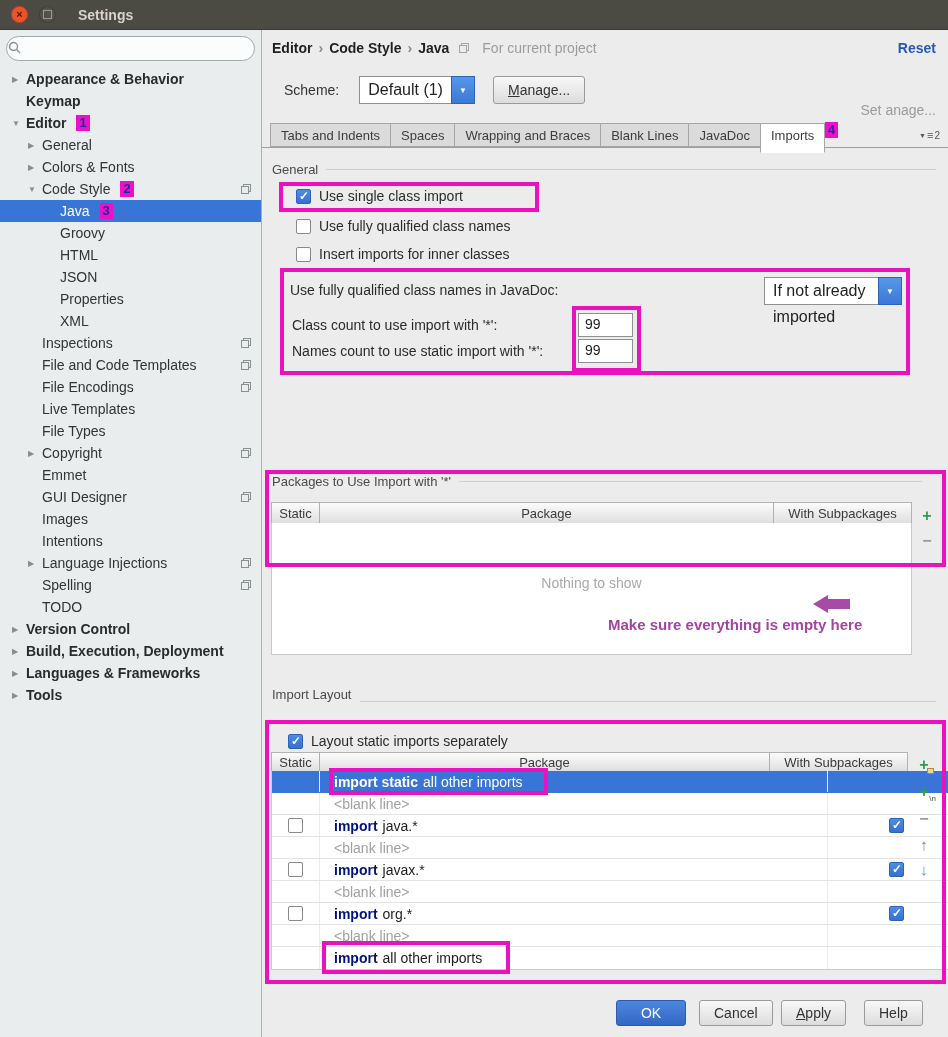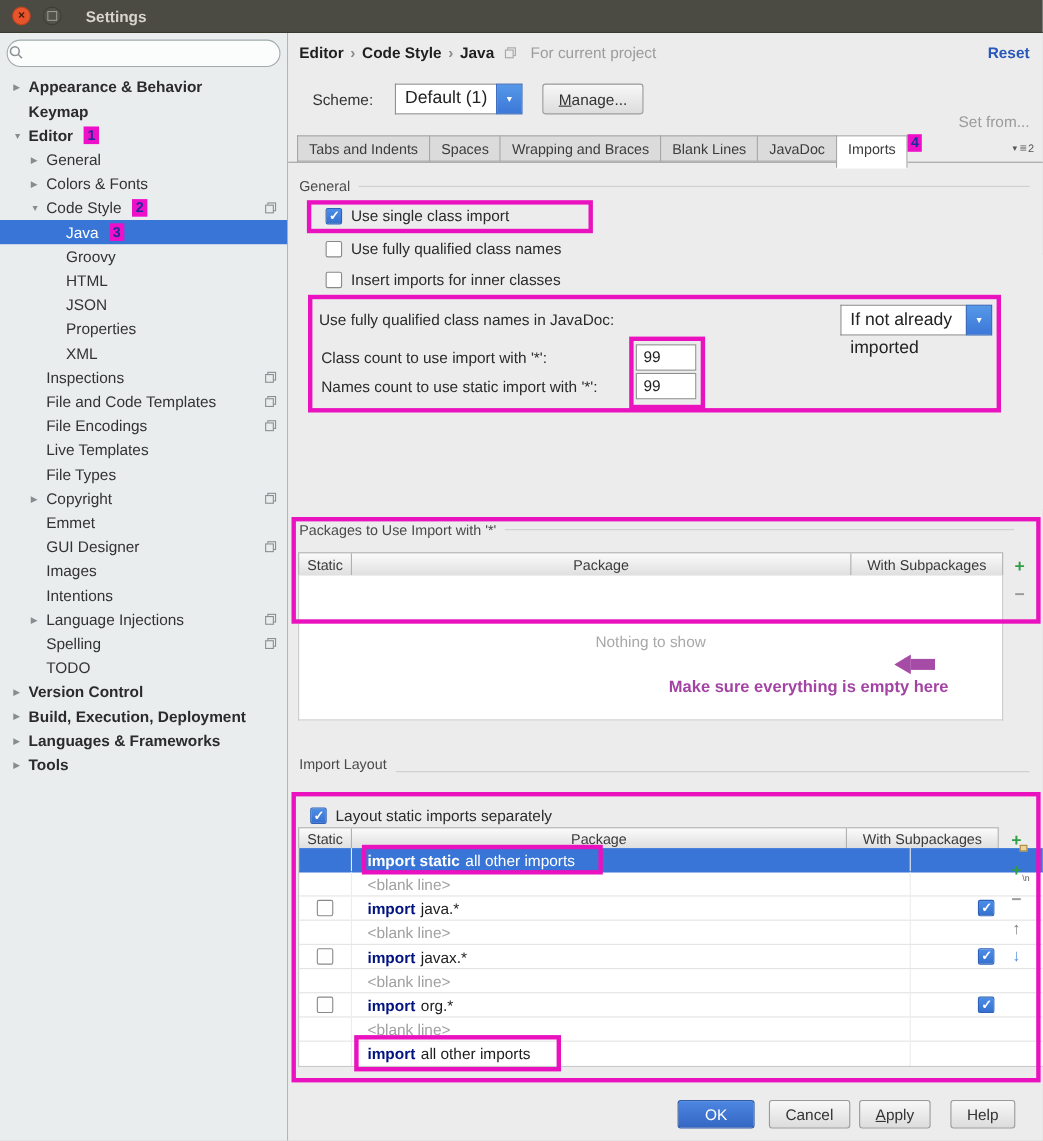--- a/index.html
+++ b/index.html
@@ -279,21 +279,21 @@
       <span>Scheme:</span>
       <span class="combo">
         <span class="cfield">Default (1)</span>
         <span class="cbtn">▼</span>
       </span>
       <span class="pushbtn mng">
           <span class="u">M</span>
           <span>anage...</span>
         </span>
     </div>
-    <div class="setfrom">Set from...</div>
+    <div class="setfrom">Set anage...</div>
 
     <div class="tabstrip">
       <div class="tab">Tabs and Indents</div>
       <div class="tab">Spaces</div>
       <div class="tab">Wrapping and Braces</div>
       <div class="tab">Blank Lines</div>
       <div class="tab">JavaDoc</div>
       <div class="tab active last"><span>Imports</span><span class="nbadge">4</span></div>
     </div>
     <div class="tabovf">
@@ -342,21 +342,21 @@
     <div class="tbody" style="position:absolute;left:9px;top:493px;width:641px;height:132px;">
       <div class="nothing" style="top:52px;">Nothing to show</div>
     </div>
     <div class="tico plus" style="left:655px;top:476px;">+</div>
     <div class="tico minus" style="left:655px;top:501px;">−</div>
 
     <div class="ghead" style="left:10px;top:656px;width:664px;align-items:flex-end;">
         <span>Import Layout</span>
         <span class="gline"></span>
       </div>
-    <div class="cbrow" style="left:20px;top:700px;">
+    <div class="cbrow" style="left:26px;top:700px;">
         <span class="cbx on"></span>
         <span>Layout static imports separately</span>
       </div>
     <div class="thead" style="position:absolute;left:9px;top:722px;width:637px;height:20px;">
       <span class="hstatic" style="line-height:19px;">Static</span>
       <span class="hpkg">Package</span>
       <span class="hsub" style="line-height:19px;">With Subpackages</span>
     </div>
     <div class="tbody" style="position:absolute;left:9px;top:741px;width:695px;">
       <div class="trow sel">

